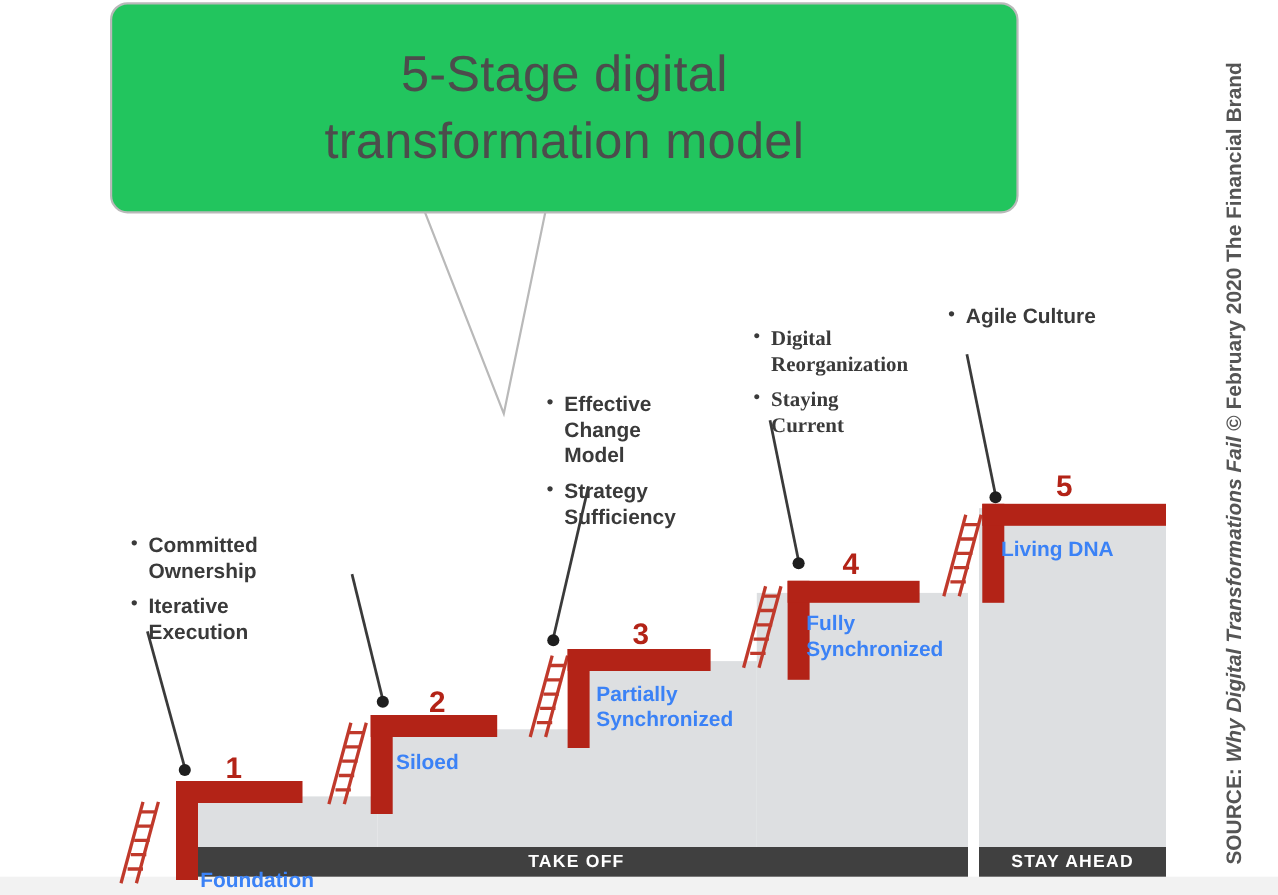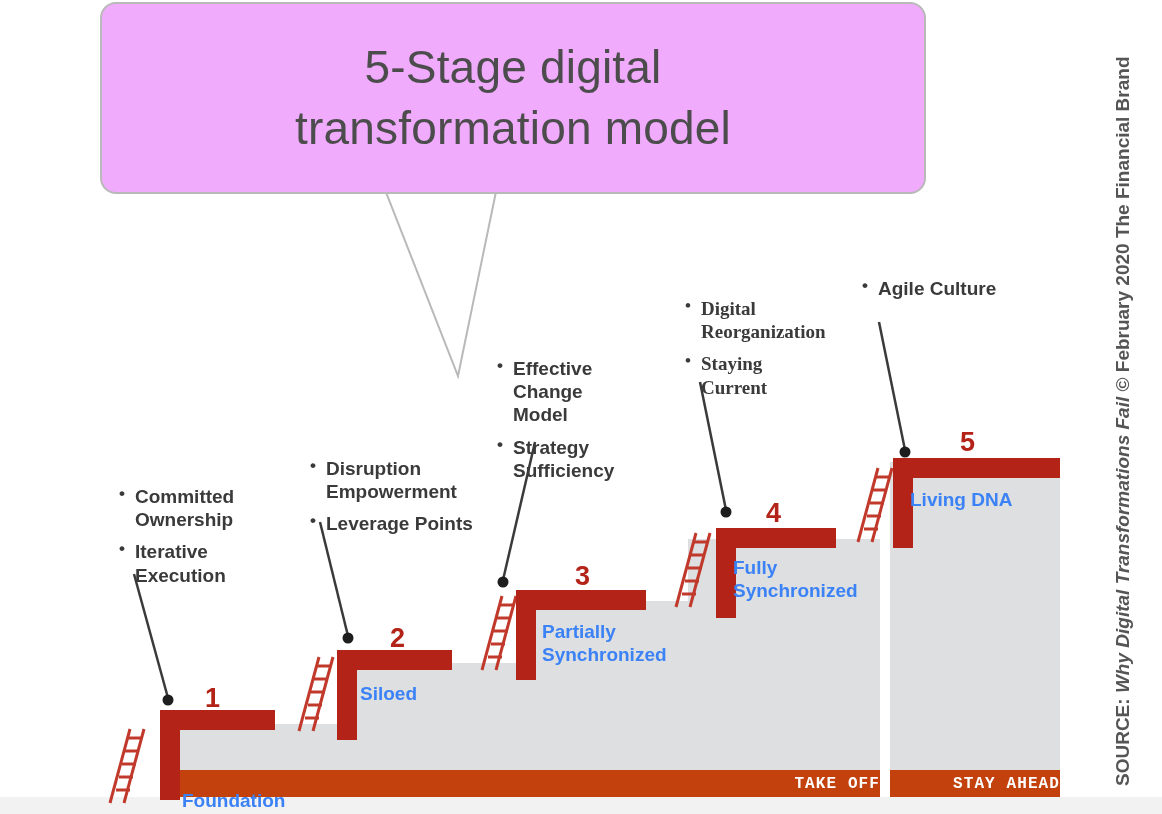--- a/index.html
+++ b/index.html
@@ -28,21 +28,21 @@
 
   
   #title-bubble {
     position: absolute;
     left: 100px;
     top: 2px;
     width: 826px;
     height: 192px;
     border: 2px solid #b9b9b9;
     border-radius: 16px;
-    background: #f0abfc;
+    background: #22c55e;
     box-sizing: border-box;
     display: flex;
     align-items: center;
     justify-content: center;
     z-index: 6;
   }
   #title-text {
     font-size: 46px;
     line-height: 1.32;
     color: #4c4c4c;
@@ -60,26 +60,25 @@
   }
 
   
   .step {
     position: absolute;
     background: #dddfe1;
     z-index: 1;
   }
   .plinth {
     position: absolute;
-    background: #c2410c;
+    background: #404040;
     z-index: 2;
     display: flex;
     align-items: center;
-    justify-content: flex-end;
-    font-family: Liberation Mono, monospace;
+    justify-content: center;
   }
   .plinth-label {
     color: #ffffff;
     font-size: 16px;
     font-weight: bold;
     letter-spacing: 1.1px;
   }
 
   
   .bracket {
@@ -319,27 +318,20 @@
 
   <div class="callout" style="left:100px; top:468px; width:180px;">
     <ul>
       <li>Committed
 Ownership</li>
       <li>Iterative
 Execution</li>
     </ul>
   </div>
 
-  <div class="callout" style="left:291px; top:440px; width:200px;">
-    <ul>
-      <li>Disruption
-Empowerment</li>
-      <li>Leverage Points</li>
-    </ul>
-  </div>
 
   <div class="callout" style="left:478px; top:340px; width:180px;">
     <ul>
       <li>Effective
 Change Model</li>
       <li>Strategy
 Sufficiency</li>
     </ul>
   </div>
 

